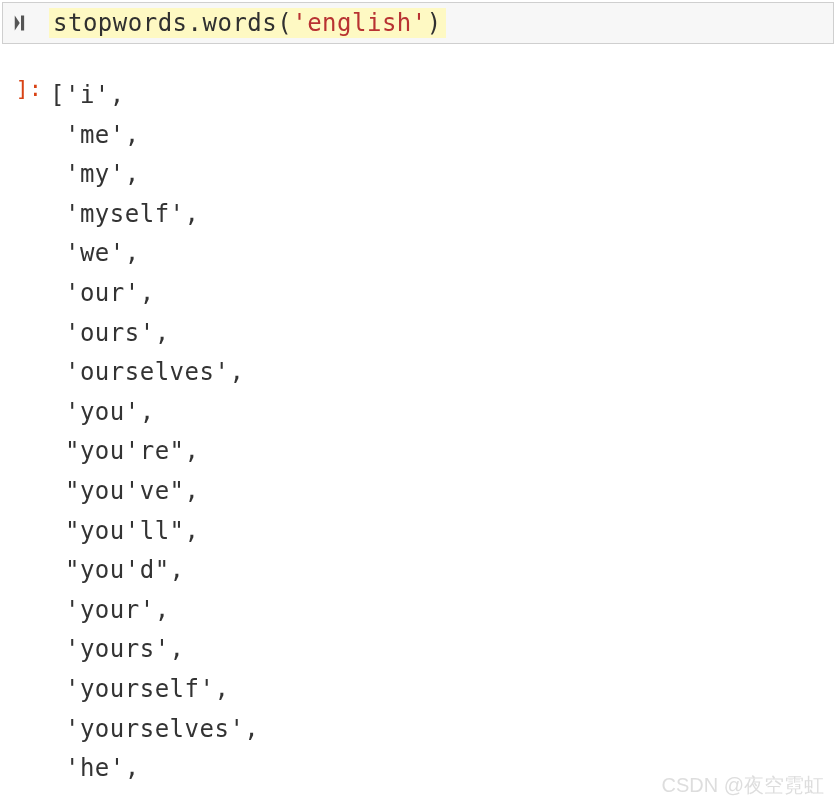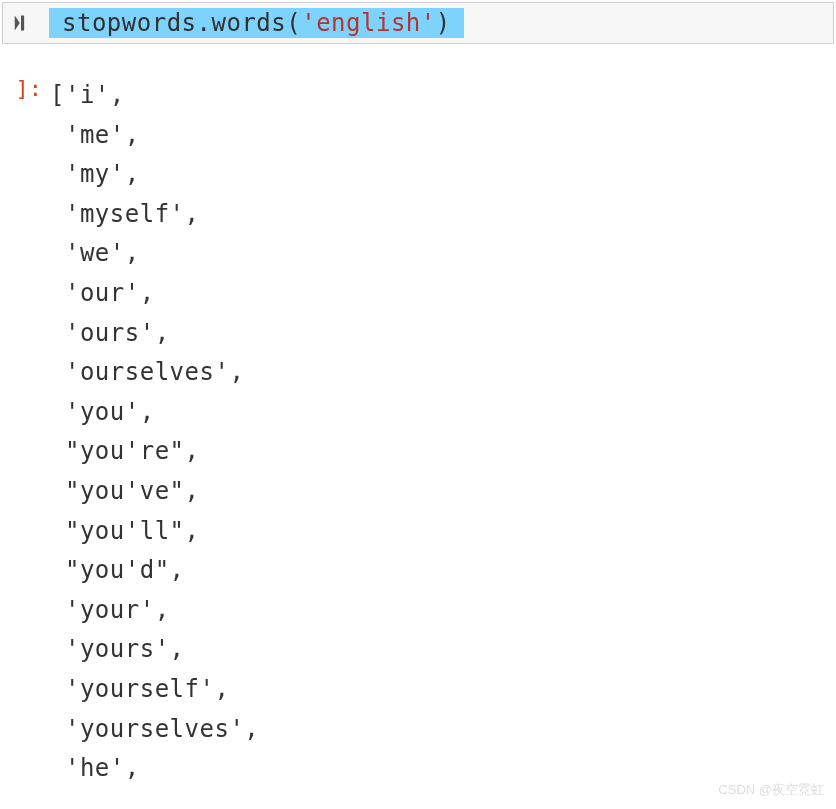--- a/index.html
+++ b/index.html
@@ -29,22 +29,22 @@
       height: 20px;
       margin-right: 18px;
       flex-shrink: 0;
     }
     .code-area {
       font-family: "SimSun", "宋体", monospace;
       font-size: 24px;
       letter-spacing: 0.5px;
     }
     .code-highlight {
-      background: #7dd3fc;
-      padding: 1px 13px;
+      background: #fef9c3;
+      padding: 1px 4px;
     }
     .code-normal {
       color: #303030;
     }
     .code-string {
       color: #b83232;
     }
     .output-area {
       display: flex;
       padding-top: 32px;
@@ -64,21 +64,21 @@
       line-height: 1.65;
       color: #333333;
       white-space: pre;
       letter-spacing: 0.5px;
     }
     .watermark {
       position: absolute;
       bottom: 10px;
       right: 12px;
       color: #d0d0d0;
-      font-size: 13px;
+      font-size: 20px;
       font-family: sans-serif;
       opacity: 0.7;
     }
   </style>
 </head>
 <body>
 
 <div class="input-cell">
   <span class="run-icon">
     <svg viewBox="0 0 16 16" width="20" height="20">

